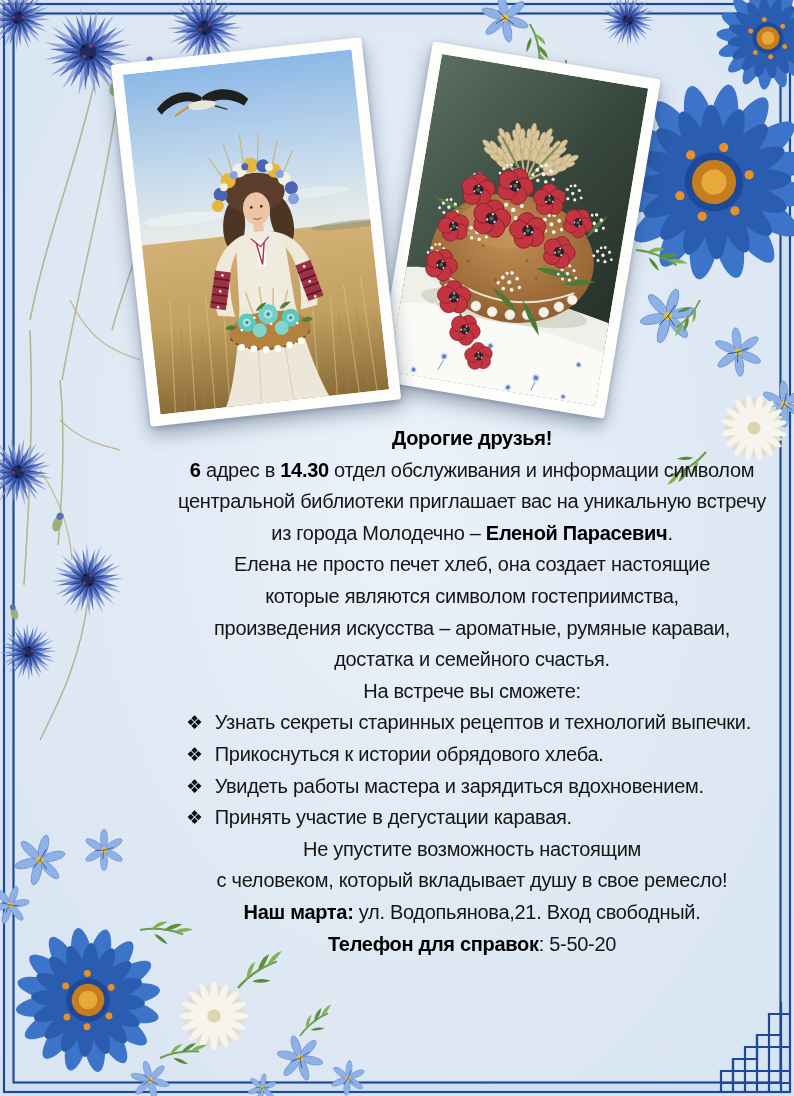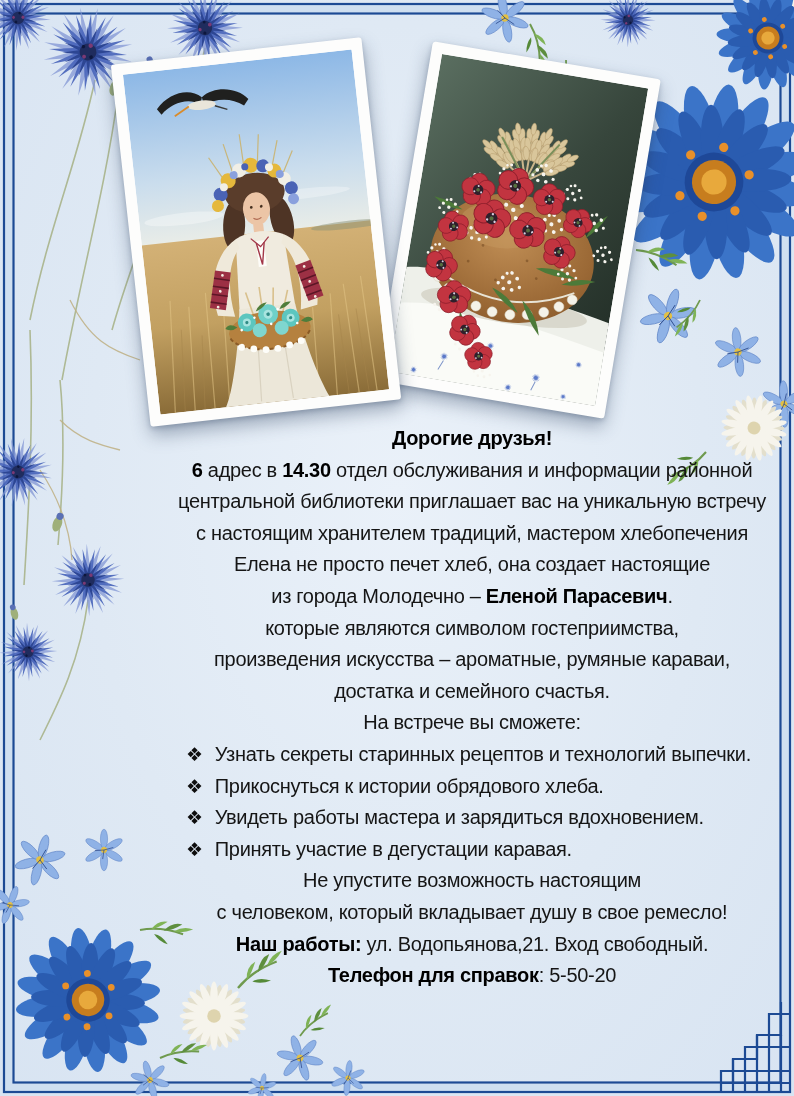--- a/index.html
+++ b/index.html
@@ -488,25 +488,24 @@
       <use href="#poppy" transform="translate(40,168) scale(1.05) rotate(-20)"></use>
       <use href="#poppy" transform="translate(34,208) scale(1.1) rotate(14)"></use>
       <use href="#poppy" transform="translate(52,238) scale(1.15) rotate(-8)"></use>
       <use href="#poppy" transform="translate(68,268) scale(1.05) rotate(20)"></use>
       <use href="#poppy" transform="translate(86,292) scale(0.95) rotate(-14)"></use>
     </svg>
   </div>
 
   <div id="body-text" style="color: rgb(21, 21, 21);">
       <div class="line"><span><b>Дорогие друзья!</b></span></div>
-      <div class="line"><span><b>6</b><span> адрес в </span><b>14.30</b><span> отдел обслуживания и информации районной</span></span></div>
+      <div class="line"><span><b>6</b><span> адрес в </span><b>14.30</b><span> отдел обслуживания и информации символом</span></span></div>
       <div class="line"><span><span>центральной библиотеки приглашает вас на уникальную встречу</span></span></div>
-      <div class="line"><span><span>с настоящим хранителем традиций, мастером хлебопечения</span></span></div>
+      <div class="line"><span><span>из города Молодечно – </span><b>Еленой Парасевич</b><span>.</span></span></div>
       <div class="line"><span><span>Елена не просто печет хлеб, она создает настоящие</span></span></div>
-      <div class="line"><span><span>из города Молодечно – </span><b>Еленой Парасевич</b><span>.</span></span></div>
       <div class="line"><span><span>которые являются символом гостеприимства,</span></span></div>
       <div class="line"><span><span>произведения искусства – ароматные, румяные караваи,</span></span></div>
       <div class="line"><span><span>достатка и семейного счастья.</span></span></div>
       <div class="line"><span><span>На встрече вы сможете:</span></span></div>
       <div class="line bullet">
         <span class="marker">❖</span>
         <span><span>Узнать секреты старинных рецептов и технологий выпечки.</span></span>
       </div>
       <div class="line bullet">
         <span class="marker">❖</span>
@@ -515,17 +514,17 @@
       <div class="line bullet">
         <span class="marker">❖</span>
         <span><span>Увидеть работы мастера и зарядиться вдохновением.</span></span>
       </div>
       <div class="line bullet">
         <span class="marker">❖</span>
         <span><span>Принять участие в дегустации каравая.</span></span>
       </div>
       <div class="line"><span><span>Не упустите возможность настоящим</span></span></div>
       <div class="line"><span><span>с человеком, который вкладывает душу в свое ремесло!</span></span></div>
-      <div class="line"><span><b>Наш работы:</b><span> ул. Водопьянова,21. Вход свободный.</span></span></div>
+      <div class="line"><span><b>Наш марта:</b><span> ул. Водопьянова,21. Вход свободный.</span></span></div>
       <div class="line"><span><b>Телефон для справок</b><span>: 5-50-20</span></span></div>
     </div>
 
 </div>
 
 </body></html>

